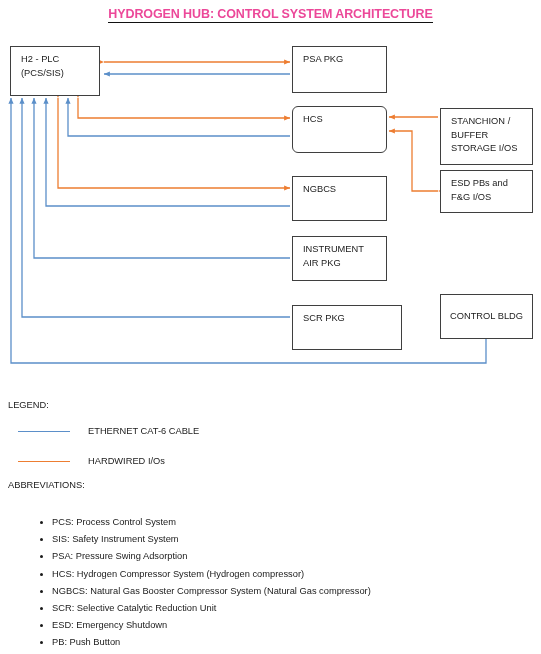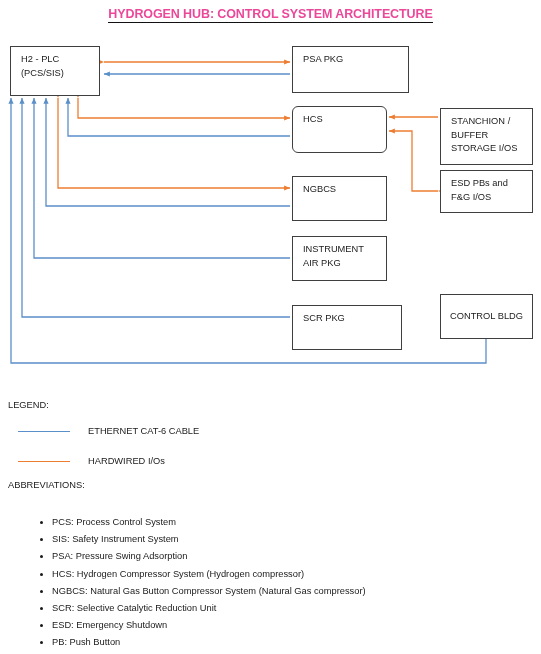--- a/index.html
+++ b/index.html
@@ -116,21 +116,21 @@
         <path d="M290,170 L46,170 L46,62" fill="none" stroke="#5B8FC9" stroke-width="1.3" marker-end="url(#mk-eth-e)"></path>
         <path d="M290,222 L34,222 L34,62" fill="none" stroke="#5B8FC9" stroke-width="1.3" marker-end="url(#mk-eth-e)"></path>
         <path d="M290,281 L22,281 L22,62" fill="none" stroke="#5B8FC9" stroke-width="1.3" marker-end="url(#mk-eth-e)"></path>
         <path d="M486,303 L486,327 L11,327 L11,62" fill="none" stroke="#5B8FC9" stroke-width="1.3" marker-end="url(#mk-eth-e)" marker-start="url(#mk-eth-s)"></path>
         <path d="M438,81 L389,81" fill="none" stroke="#ED7D31" stroke-width="1.3" marker-end="url(#mk-hw-e)"></path>
         <path d="M438,155 L412,155 L412,95 L389,95" fill="none" stroke="#ED7D31" stroke-width="1.3" marker-end="url(#mk-hw-e)" marker-start="url(#mk-hw-s)"></path>
       </svg>
     <div id="nodes">
         <div class="nodebox thick" style="left: 10px; top: 10px; width: 90px; height: 50px;"><span>H2 - PLC
 (PCS/SIS)</span></div>
-        <div class="nodebox" style="left: 292px; top: 10px; width: 117px; height: 47px;"><span>PSA PKG</span></div>
+        <div class="nodebox" style="left: 292px; top: 10px; width: 95px; height: 47px;"><span>PSA PKG</span></div>
         <div class="nodebox thick" style="left: 292px; top: 70px; width: 95px; height: 47px; border-radius: 6px;"><span>HCS</span></div>
         <div class="nodebox" style="left: 292px; top: 140px; width: 95px; height: 45px;"><span>NGBCS</span></div>
         <div class="nodebox" style="left: 292px; top: 200px; width: 95px; height: 45px;"><span>INSTRUMENT
 AIR PKG</span></div>
         <div class="nodebox" style="left: 292px; top: 269px; width: 110px; height: 45px;"><span>SCR PKG</span></div>
         <div class="nodebox" style="left: 440px; top: 72px; width: 93px; height: 57px;"><span>STANCHION /
 BUFFER
 STORAGE I/OS</span></div>
         <div class="nodebox" style="left: 440px; top: 134px; width: 93px; height: 43px;"><span>ESD PBs and
 F&amp;G I/OS</span></div>
@@ -151,20 +151,20 @@
         </div>
       </div>
   </div>
 
   <div id="abbrev-head">ABBREVIATIONS:</div>
   <ul id="abbrev-list">
       <li>PCS: Process Control System</li>
       <li>SIS: Safety Instrument System</li>
       <li>PSA: Pressure Swing Adsorption</li>
       <li>HCS: Hydrogen Compressor System (Hydrogen compressor)</li>
-      <li>NGBCS: Natural Gas Button Compressor System (Natural Gas compressor)</li>
+      <li>NGBCS: Natural Gas Booster Compressor System (Natural Gas compressor)</li>
       <li>SCR: Selective Catalytic Reduction Unit</li>
       <li>ESD: Emergency Shutdown</li>
       <li>PB: Push Button</li>
       <li>F&amp;G: Fire and Gas</li>
     </ul>
 
 </div>
 
 </body></html>

